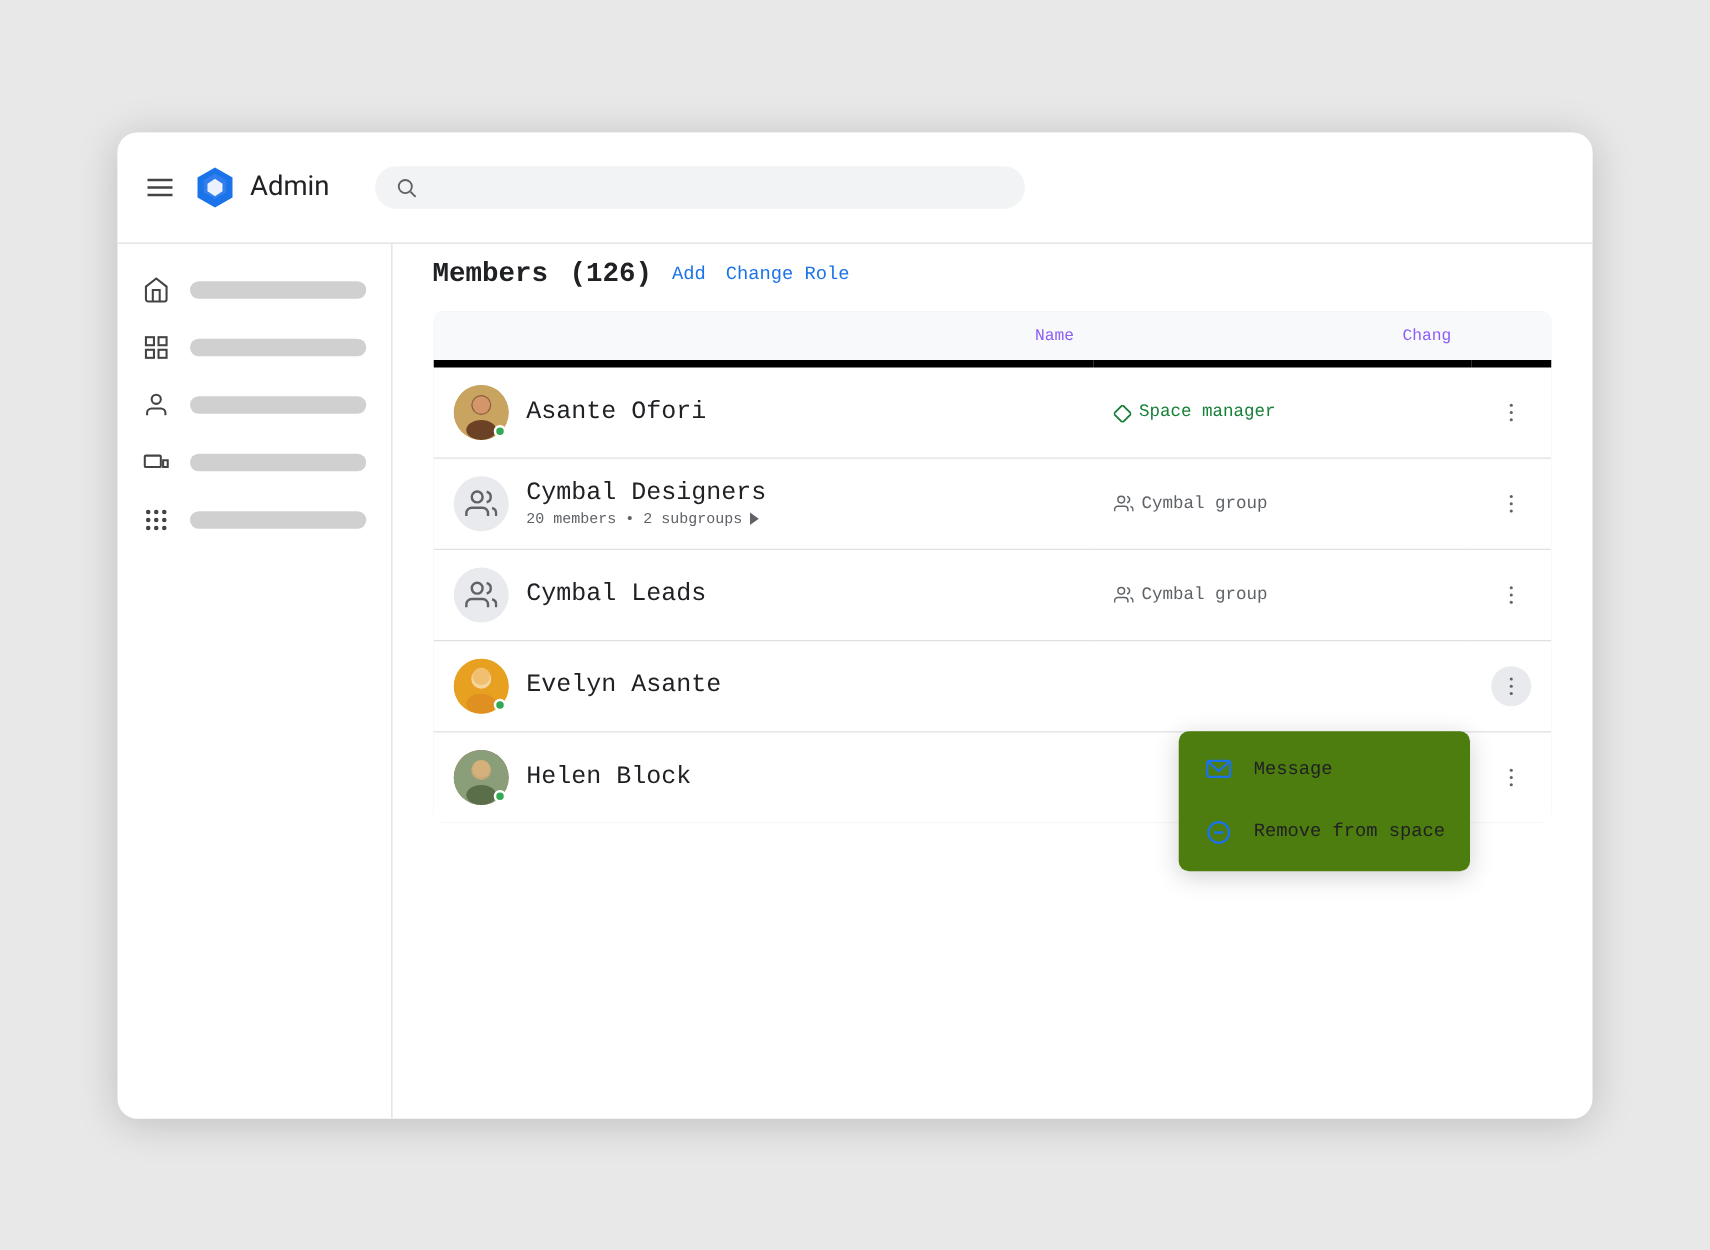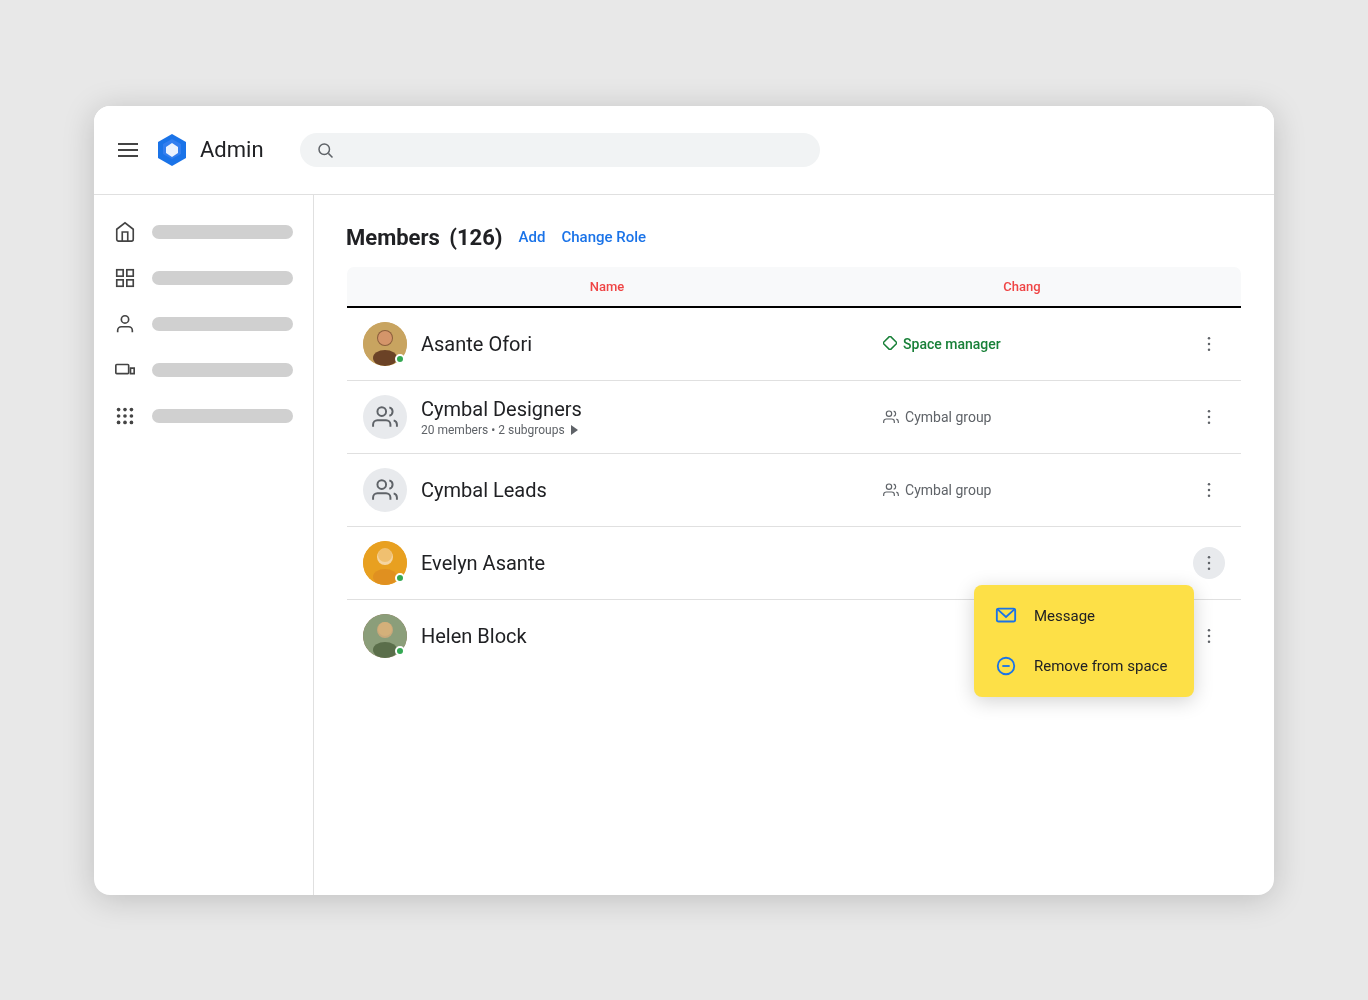--- a/index.html
+++ b/index.html
@@ -104,22 +104,23 @@
     .sidebar-label {
       height: 14px;
       background: #d0d0d0;
       border-radius: 7px;
       flex: 1;
     }
 
     
     .content-area {
       flex: 1;
-      padding: 30px 32px;
+      padding: 12px 32px;
       position: relative;
+      font-family: Liberation Mono, monospace;
     }
 
     
     .members-header {
       display: flex;
       align-items: center;
       gap: 16px;
       margin-bottom: 0;
       padding-bottom: 16px;
     }
@@ -142,25 +143,25 @@
       border-collapse: collapse;
       border: 1px solid #e0e0e0;
       border-radius: 8px;
       overflow: hidden;
     }
     .members-table thead tr {
       background: #f8f9fa;
     }
     .members-table th {
       padding: 12px 16px;
-      text-align: center;
+      text-align: right;
       font-size: 13px;
       font-weight: 500;
-      color: #ef4444;
-      border-bottom: 2px solid #000000;
+      color: #8b5cf6;
+      border-bottom: 6px solid #000000;
     }
     .members-table td {
       padding: 14px 16px;
       border-bottom: 1px solid #e0e0e0;
       vertical-align: middle;
     }
     .members-table tr:last-child td { border-bottom: none; }
 
     .name-cell {
       display: flex;
@@ -207,21 +208,21 @@
 
     .role-cell {
       display: flex;
       align-items: center;
       gap: 6px;
       font-size: 14px;
     }
     .role-space-manager {
       color: #188038;
       font-weight: 500;
-      display: flex; align-items: flex-start; gap: 6px;
+      display: flex; align-items: flex-end; gap: 6px;
     }
     .role-group {
       color: #5f6368;
       display: flex; align-items: center; gap: 6px;
     }
 
     .more-btn {
       background: none;
       border: none;
       cursor: pointer;
@@ -230,23 +231,23 @@
       display: flex; align-items: center; justify-content: center;
       color: #5f6368;
     }
     .more-btn-active {
       background: #e8eaed;
     }
 
     
     .context-menu {
       position: absolute;
-      right: 80px;
+      right: 98px;
       top: 390px;
-      background: #fde047;
+      background: #4d7c0f;
       border-radius: 8px;
       box-shadow: 0 4px 20px rgba(0,0,0,0.18);
       min-width: 220px;
       z-index: 100;
       padding: 6px 0;
     }
     .context-menu-item {
       display: flex;
       align-items: center;
       gap: 16px;

